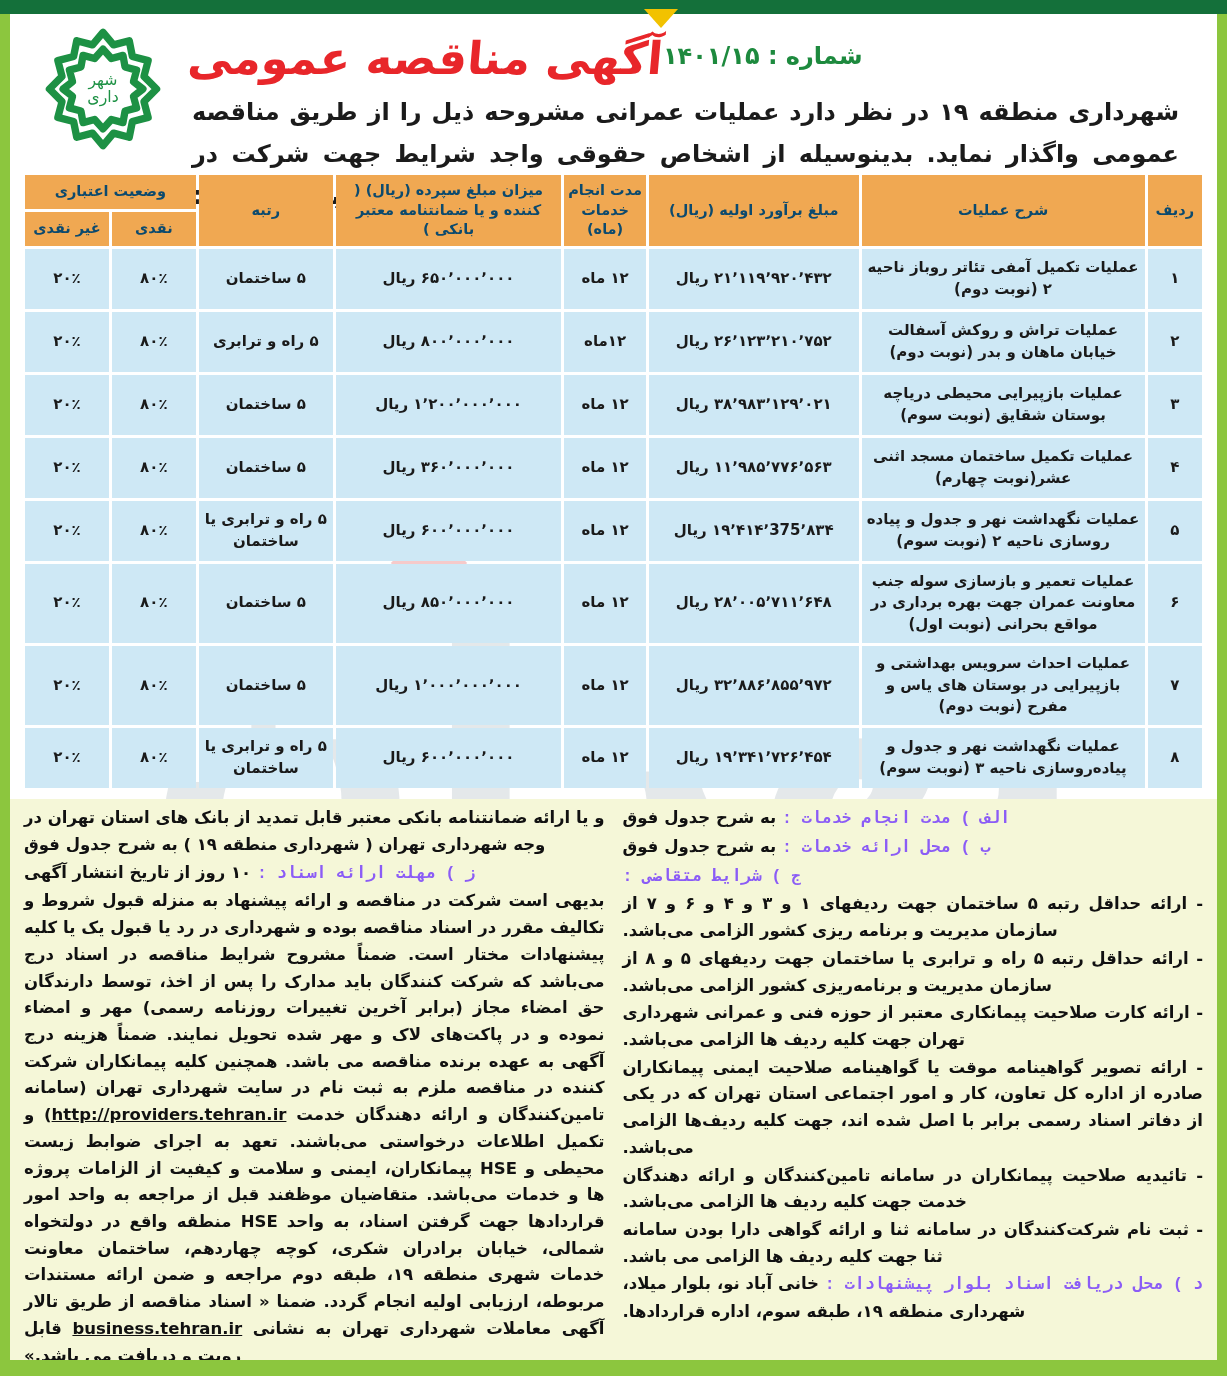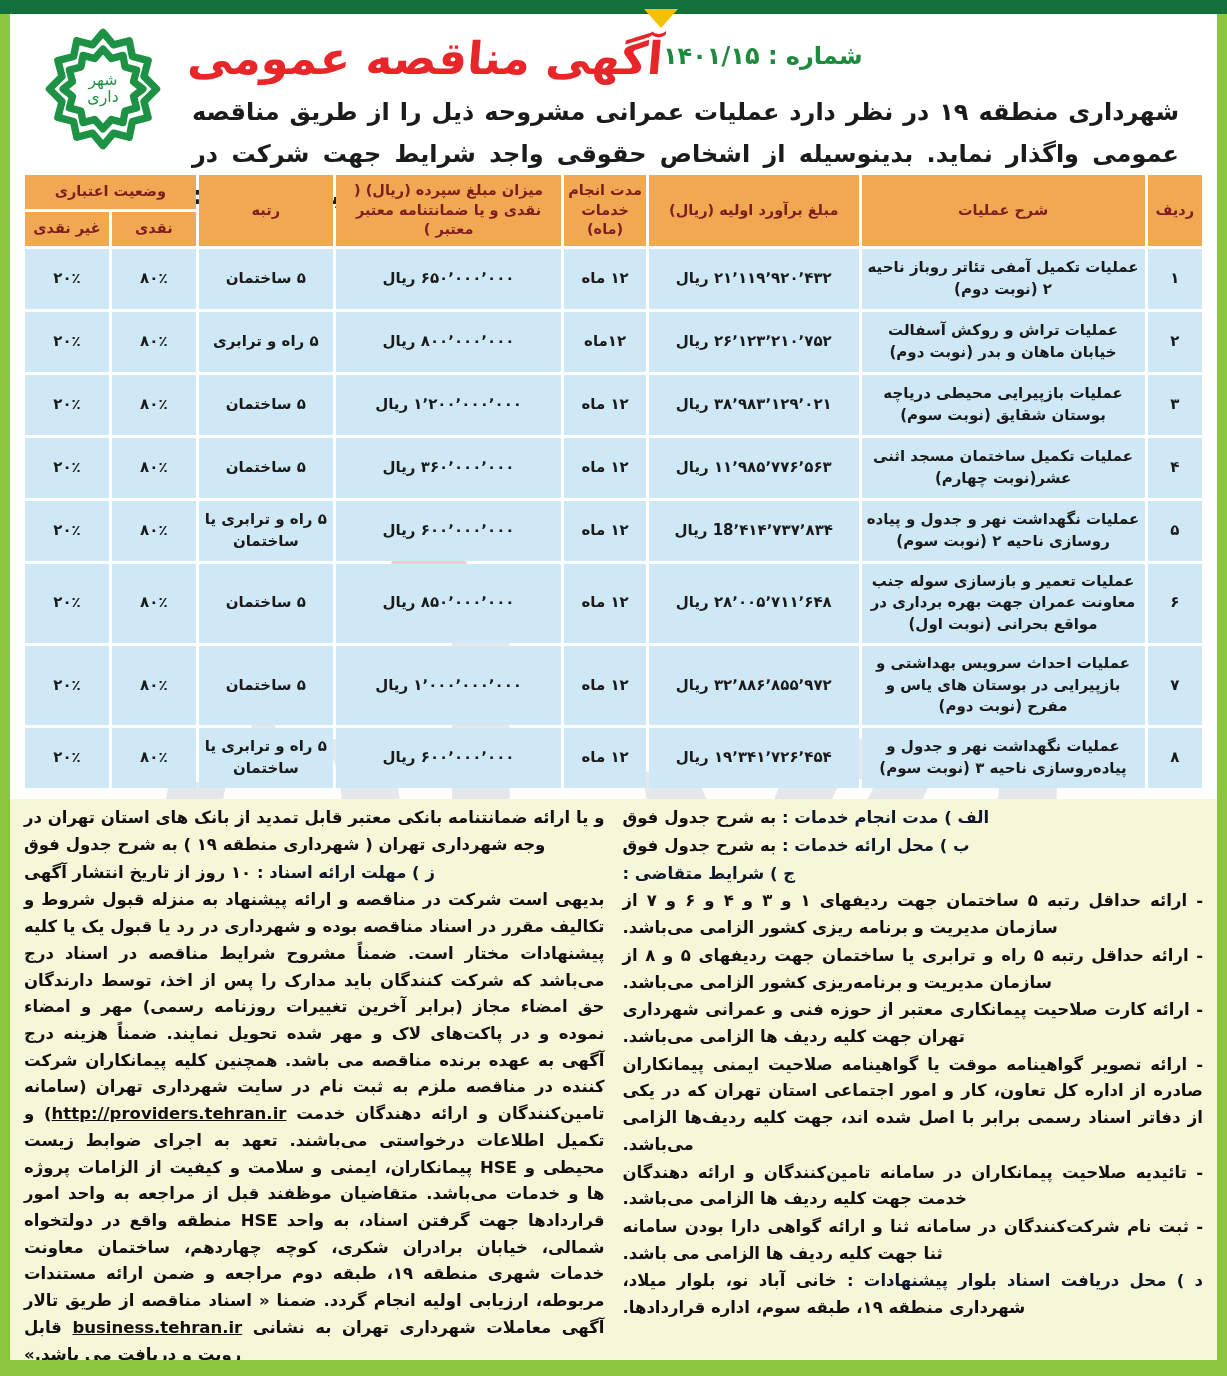--- a/index.html
+++ b/index.html
@@ -107,21 +107,21 @@
   .tbl-wrap { padding: 6px 12px 0 12px; }
   table.tender {
     width: 100%;
     border-collapse: separate;
     border-spacing: 3px;
     direction: rtl;
     table-layout: fixed;
   }
   table.tender th {
     background: #F0A852;
-    color: #7f1d1d;
+    color: #0c4a6e;
     font-size: 14.5px;
     font-weight: bold;
     line-height: 1.35;
     padding: 6px 3px;
     vertical-align: middle;
     text-align: center;
   }
   table.tender td {
     background: #CEE8F5;
     color: #1a1a1a;
@@ -151,22 +151,23 @@
     direction: rtl;
     font-size: 16.5px;
     line-height: 1.62;
     color: #111;
     text-align: justify;
     text-align-last: left;
     font-weight: 600;
   }
   .col.right { text-align-last: left; }
   .lbl {
-    color: #0f172a;
-    font-weight: bold;
+    color: #8b5cf6;
+    font-weight: bold;
+    font-family: Liberation Mono, monospace;
   }
   .para { margin: 0 0 1px 0; }
   .link { text-decoration: underline; }
 
   
   .wm {
     position: absolute;
     left: 50%; top: 540px;
     transform: translateX(-50%);
     font-size: 330px;
@@ -233,21 +234,21 @@
           <col style="width:128px">
           <col style="width:80px">
           <col style="width:80px">
         </colgroup>
         <thead>
           <tr>
             <th rowspan="2">ردیف</th>
             <th rowspan="2">شرح عملیات</th>
             <th rowspan="2">مبلغ برآورد اولیه (ریال)</th>
             <th rowspan="2">مدت انجام خدمات (ماه)</th>
-            <th rowspan="2">میزان مبلغ سپرده (ریال) ( نقدی و یا ضمانتنامه معتبر معتبر )</th>
+            <th rowspan="2">میزان مبلغ سپرده (ریال) ( کننده و یا ضمانتنامه معتبر بانکی )</th>
             <th rowspan="2">رتبه</th>
             <th colspan="2" style="height:34px">وضعیت اعتباری</th>
           </tr>
           <tr>
             <th class="hdr-sub">نقدی</th>
             <th class="hdr-sub">غیر نقدی</th>
           </tr>
         </thead>
         <tbody>
             <tr>
@@ -286,21 +287,21 @@
               <td>۱۱٬۹۸۵٬۷۷۶٬۵۶۳ ریال</td>
               <td>۱۲ ماه</td>
               <td>۳۶۰٬۰۰۰٬۰۰۰ ریال</td>
               <td>۵ ساختمان</td>
               <td>۸۰٪</td>
               <td>۲۰٪</td>
             </tr>
             <tr>
               <td>۵</td>
               <td class="desc">عملیات نگهداشت نهر و جدول و پیاده روسازی ناحیه ۲ (نوبت سوم)</td>
-              <td>18٬۴۱۴٬۷۳۷٬۸۳۴ ریال</td>
+              <td>۱۹٬۴۱۴٬375٬۸۳۴ ریال</td>
               <td>۱۲ ماه</td>
               <td>۶۰۰٬۰۰۰٬۰۰۰ ریال</td>
               <td>۵ راه و ترابری یا ساختمان</td>
               <td>۸۰٪</td>
               <td>۲۰٪</td>
             </tr>
             <tr>
               <td>۶</td>
               <td class="desc">عملیات تعمیر و بازسازی سوله جنب معاونت عمران جهت بهره برداری در مواقع بحرانی (نوبت اول)</td>
               <td>۲۸٬۰۰۵٬۷۱۱٬۶۴۸ ریال</td>

